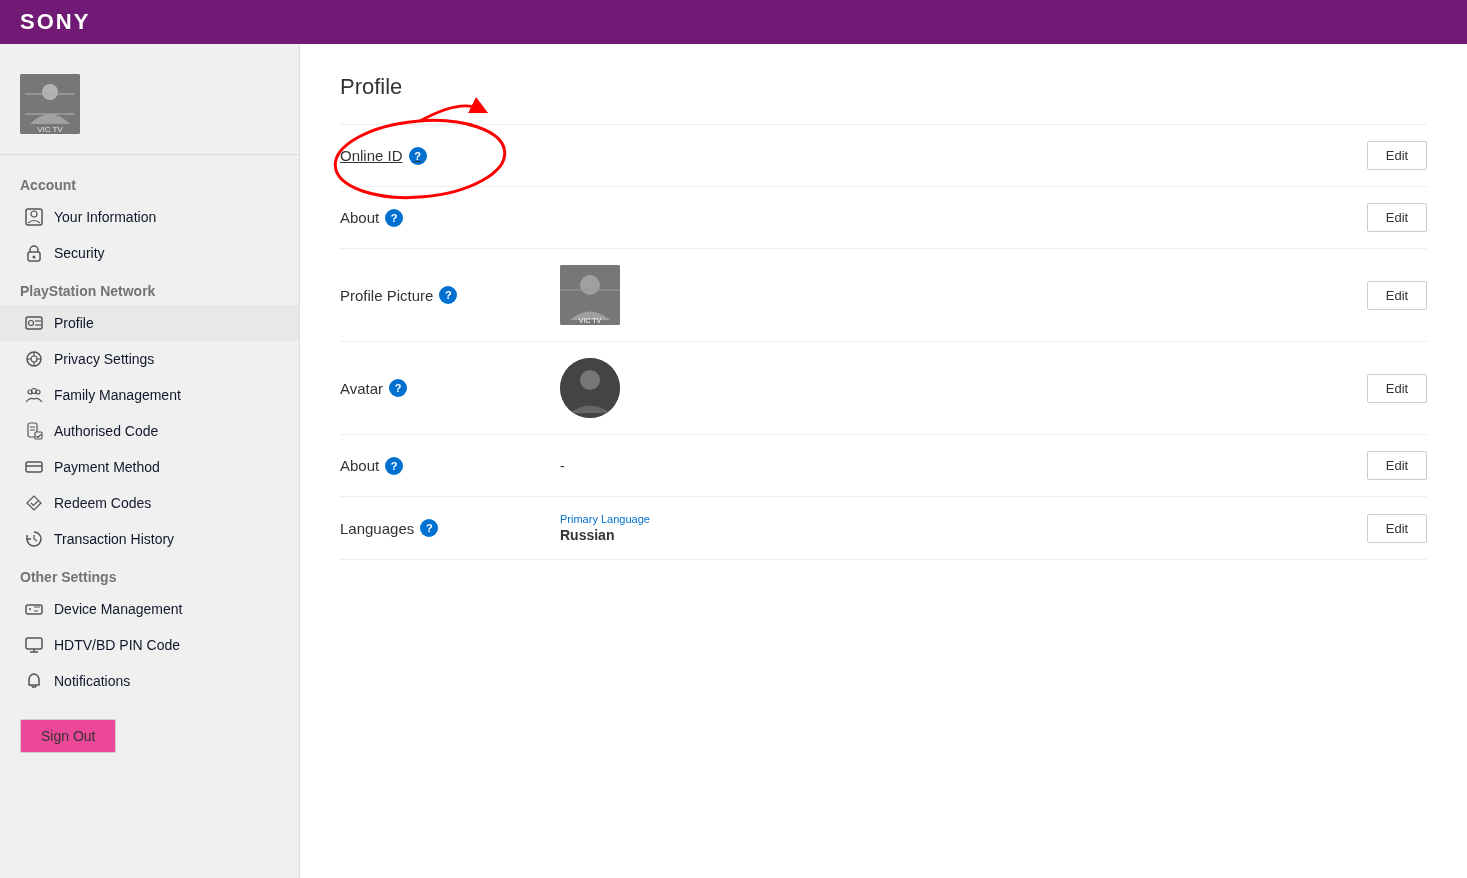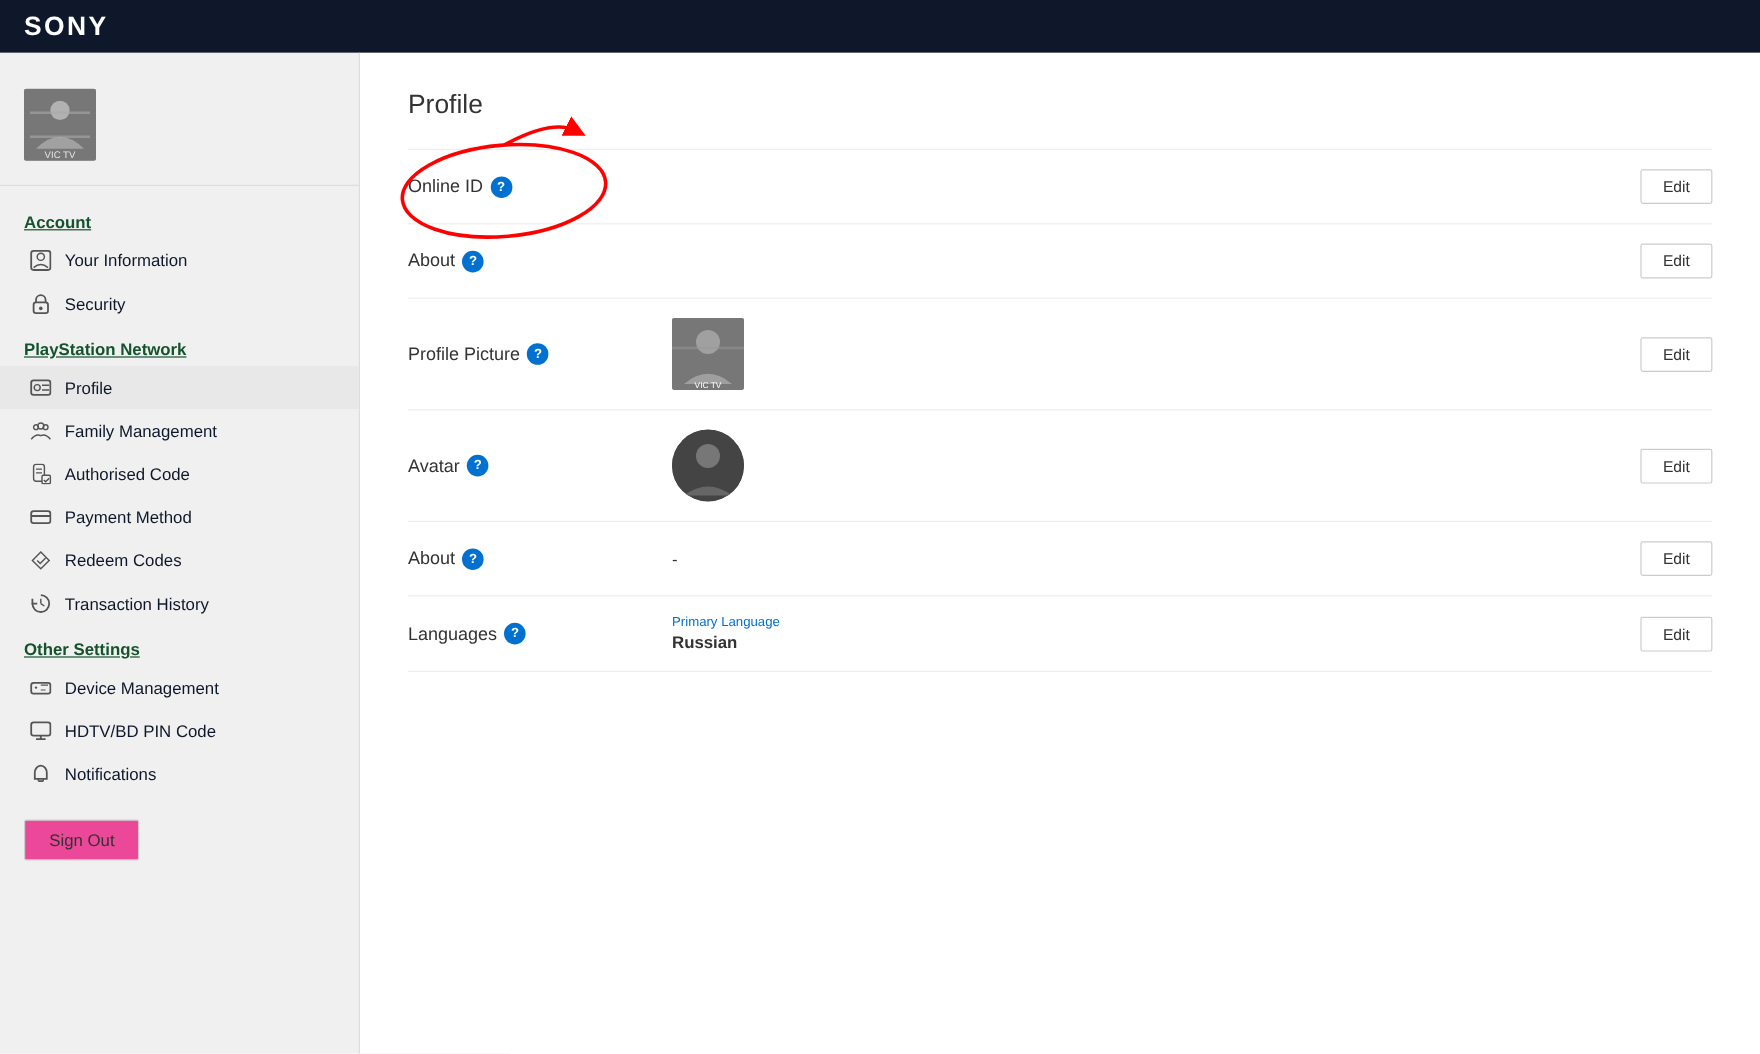--- a/index.html
+++ b/index.html
@@ -1,20 +1,20 @@
 <!DOCTYPE html>
 <html><head>
   <meta charset="utf-8">
   <style>
     * { box-sizing: border-box; margin: 0; padding: 0; }
     body { font-family: Arial, sans-serif; font-size: 14px; color: #333; background: #f0f0f0; min-height: 878px; }
 
     
     .top-bar {
-      background: #0f172a;
+      background: #701a75;
       height: 44px;
       display: flex;
       align-items: center;
       padding: 0 20px;
     }
     .sony-logo {
       color: white;
       font-size: 22px;
       font-weight: bold;
       letter-spacing: 2px;
@@ -56,23 +56,22 @@
     }
 
     .avatar-icon-svg {
       width: 60px;
       height: 60px;
     }
 
     .sidebar-section-label {
       font-size: 14px;
       font-weight: bold;
-      color: #14532d;
+      color: #737373;
       padding: 12px 20px 6px 20px;
-      text-decoration: underline;
     }
 
     .sidebar-item {
       display: flex;
       align-items: center;
       padding: 8px 20px 8px 24px;
       cursor: pointer;
       color: #0f172a;
       gap: 10px;
       font-size: 14px;
@@ -205,20 +204,21 @@
       margin-bottom: 2px;
     }
     .lang-value {
       font-weight: bold;
       color: #333;
     }
 
     
     .online-id-annotation {
       position: relative;
+      text-decoration: underline;
     }
   </style>
 </head>
 <body>
 
 <div class="top-bar">
   <span class="sony-logo">SONY</span>
 </div>
 
 <div class="page-layout">
@@ -269,20 +269,33 @@
         <svg width="18" height="18" viewBox="0 0 18 18" fill="none" xmlns="http://www.w3.org/2000/svg">
           <rect x="1" y="3" width="16" height="12" rx="2" stroke="#555" stroke-width="1.5" fill="none"></rect>
           <circle cx="6" cy="9" r="2.5" stroke="#555" stroke-width="1.2" fill="none"></circle>
           <line x1="10" y1="7" x2="16" y2="7" stroke="#555" stroke-width="1.2"></line>
           <line x1="10" y1="11" x2="16" y2="11" stroke="#555" stroke-width="1.2"></line>
         </svg>
       </span>
       <span>Profile</span>
     </div>
 
+    <div class="sidebar-item">
+      <span class="sidebar-icon">
+        <svg width="18" height="18" viewBox="0 0 18 18" fill="none" xmlns="http://www.w3.org/2000/svg">
+          <circle cx="9" cy="9" r="7" stroke="#555" stroke-width="1.5" fill="none"></circle>
+          <circle cx="9" cy="9" r="3" stroke="#555" stroke-width="1.2" fill="none"></circle>
+          <line x1="9" y1="2" x2="9" y2="6" stroke="#555" stroke-width="1.2"></line>
+          <line x1="9" y1="12" x2="9" y2="16" stroke="#555" stroke-width="1.2"></line>
+          <line x1="2" y1="9" x2="6" y2="9" stroke="#555" stroke-width="1.2"></line>
+          <line x1="12" y1="9" x2="16" y2="9" stroke="#555" stroke-width="1.2"></line>
+        </svg>
+      </span>
+      <span>Privacy Settings</span>
+    </div>
 
     <div class="sidebar-item">
       <span class="sidebar-icon">
         <svg width="18" height="18" viewBox="0 0 18 18" fill="none" xmlns="http://www.w3.org/2000/svg">
           <circle cx="5" cy="6" r="2" stroke="#555" stroke-width="1.2" fill="none"></circle>
           <circle cx="13" cy="6" r="2" stroke="#555" stroke-width="1.2" fill="none"></circle>
           <circle cx="9" cy="5" r="2.5" stroke="#555" stroke-width="1.2" fill="none"></circle>
           <path d="M1 16 Q5 11 9 13 Q13 11 17 16" stroke="#555" stroke-width="1.2" fill="none"></path>
         </svg>
       </span>

